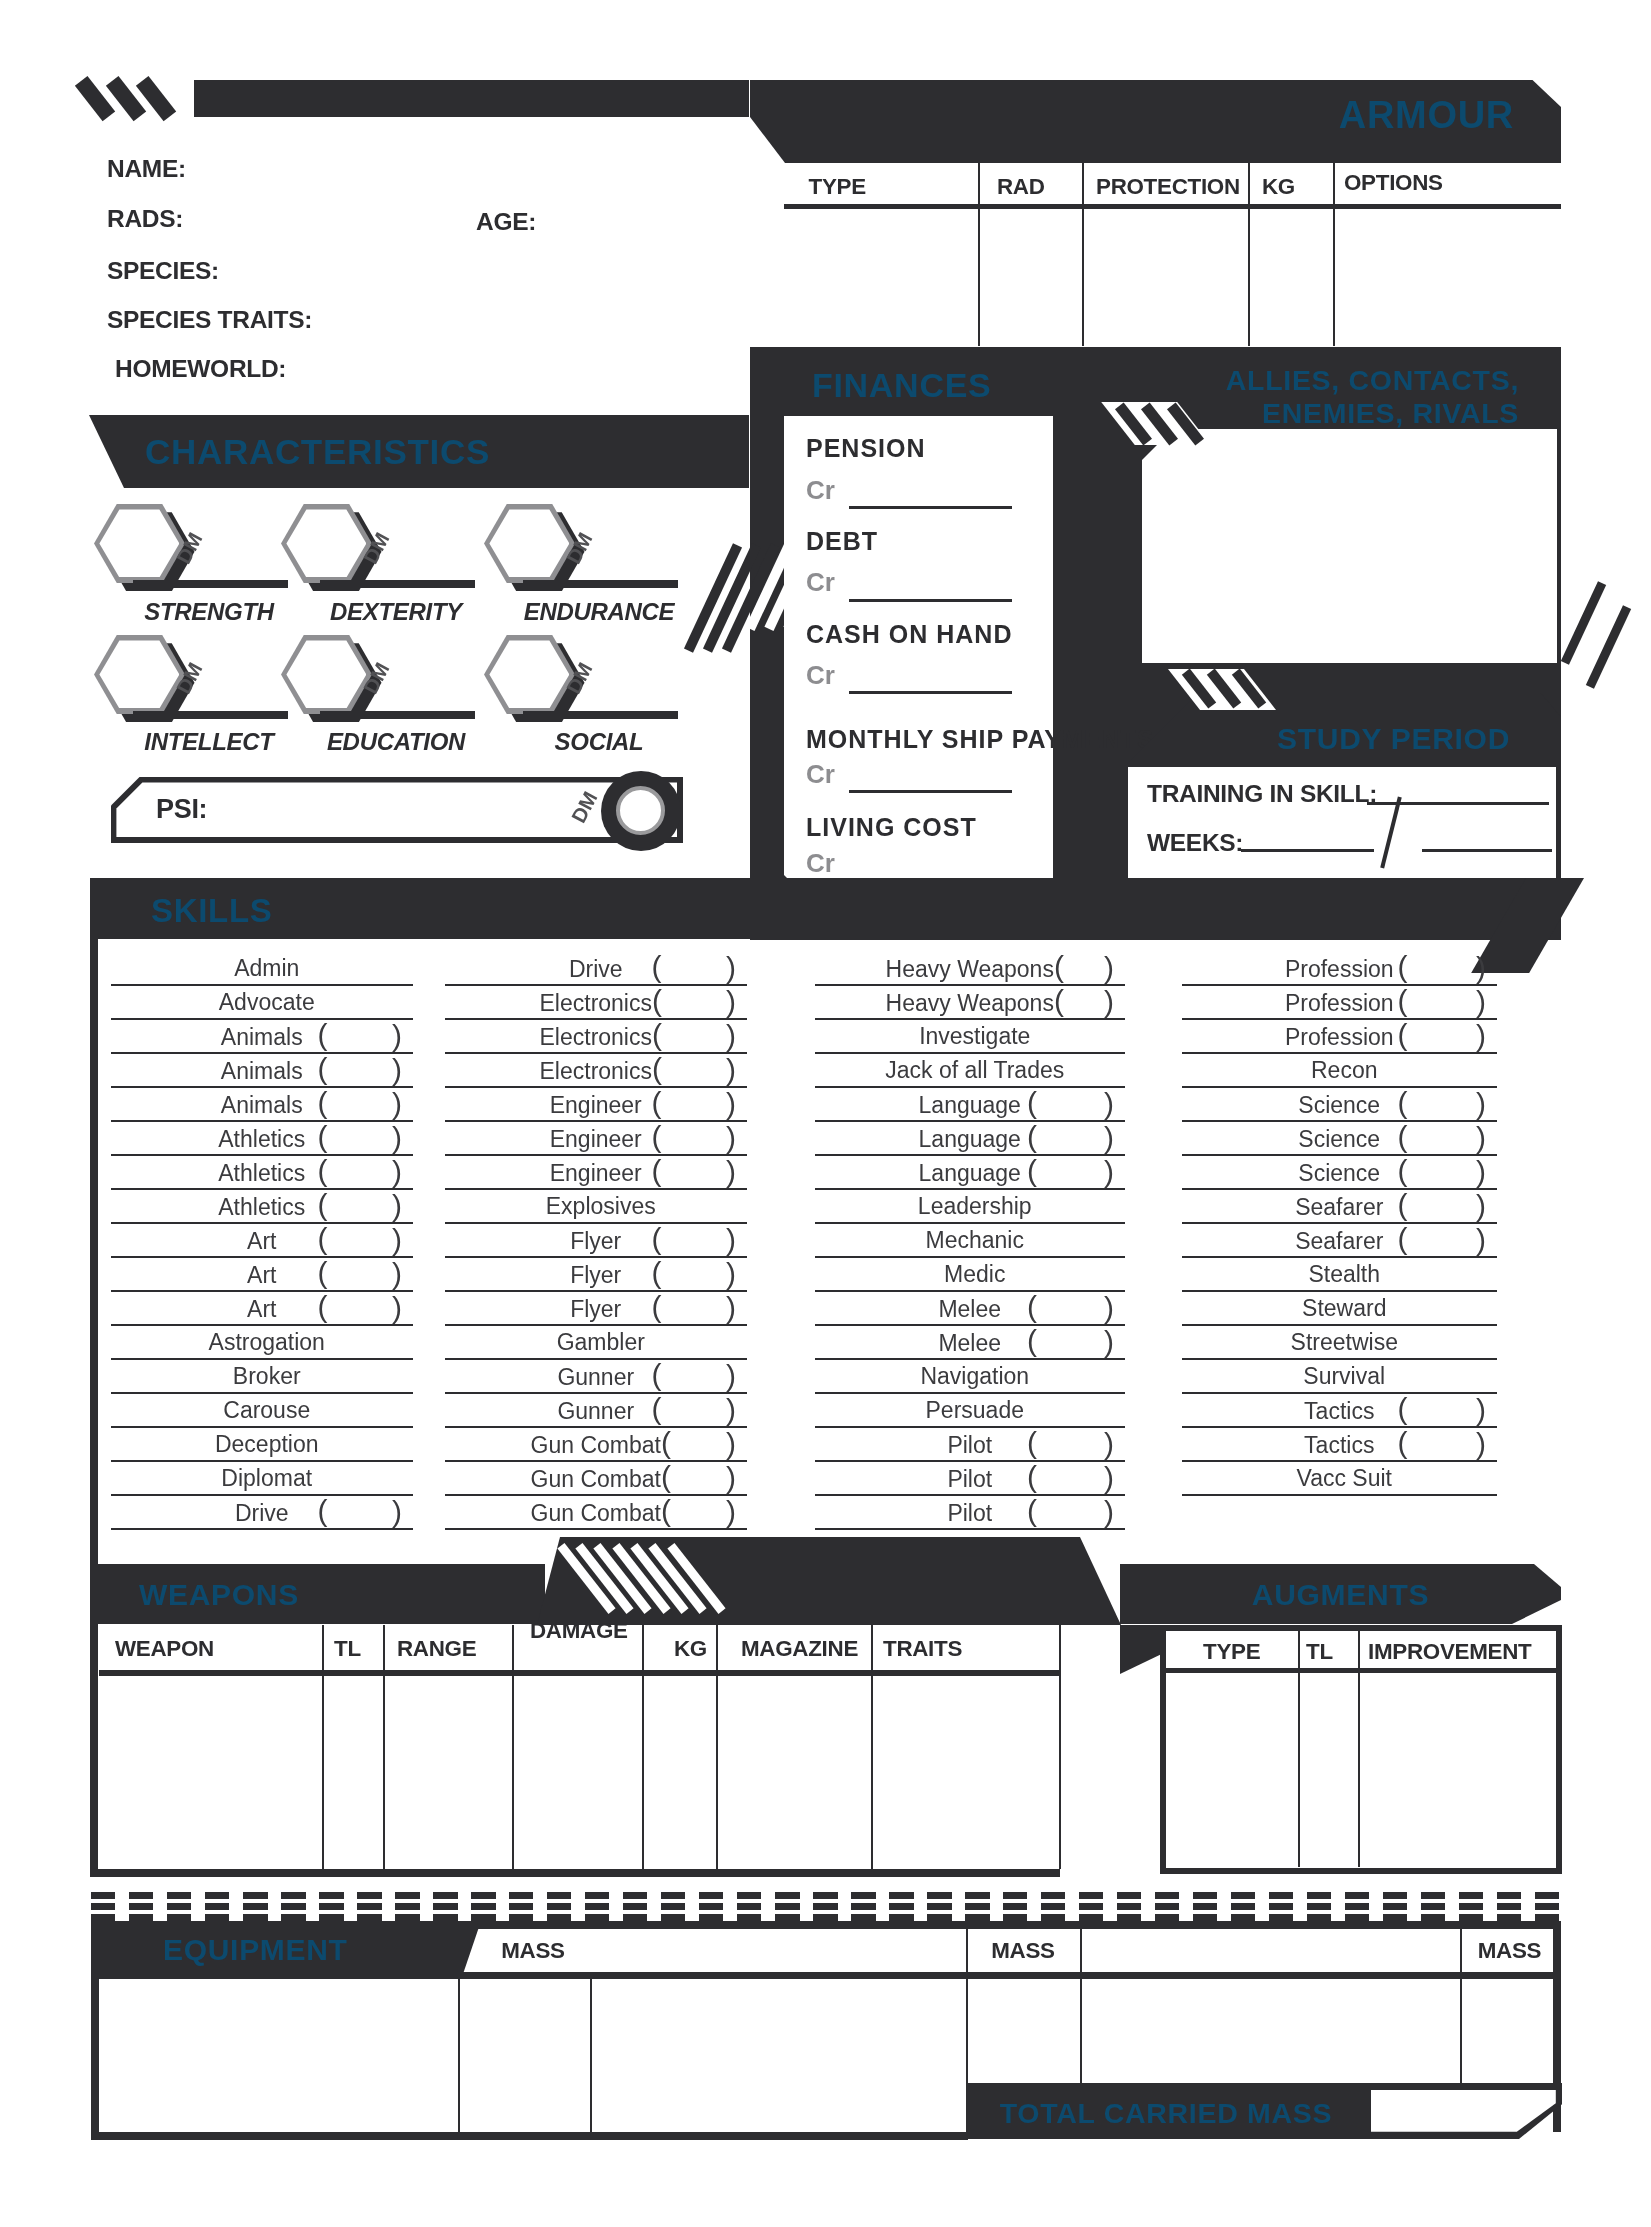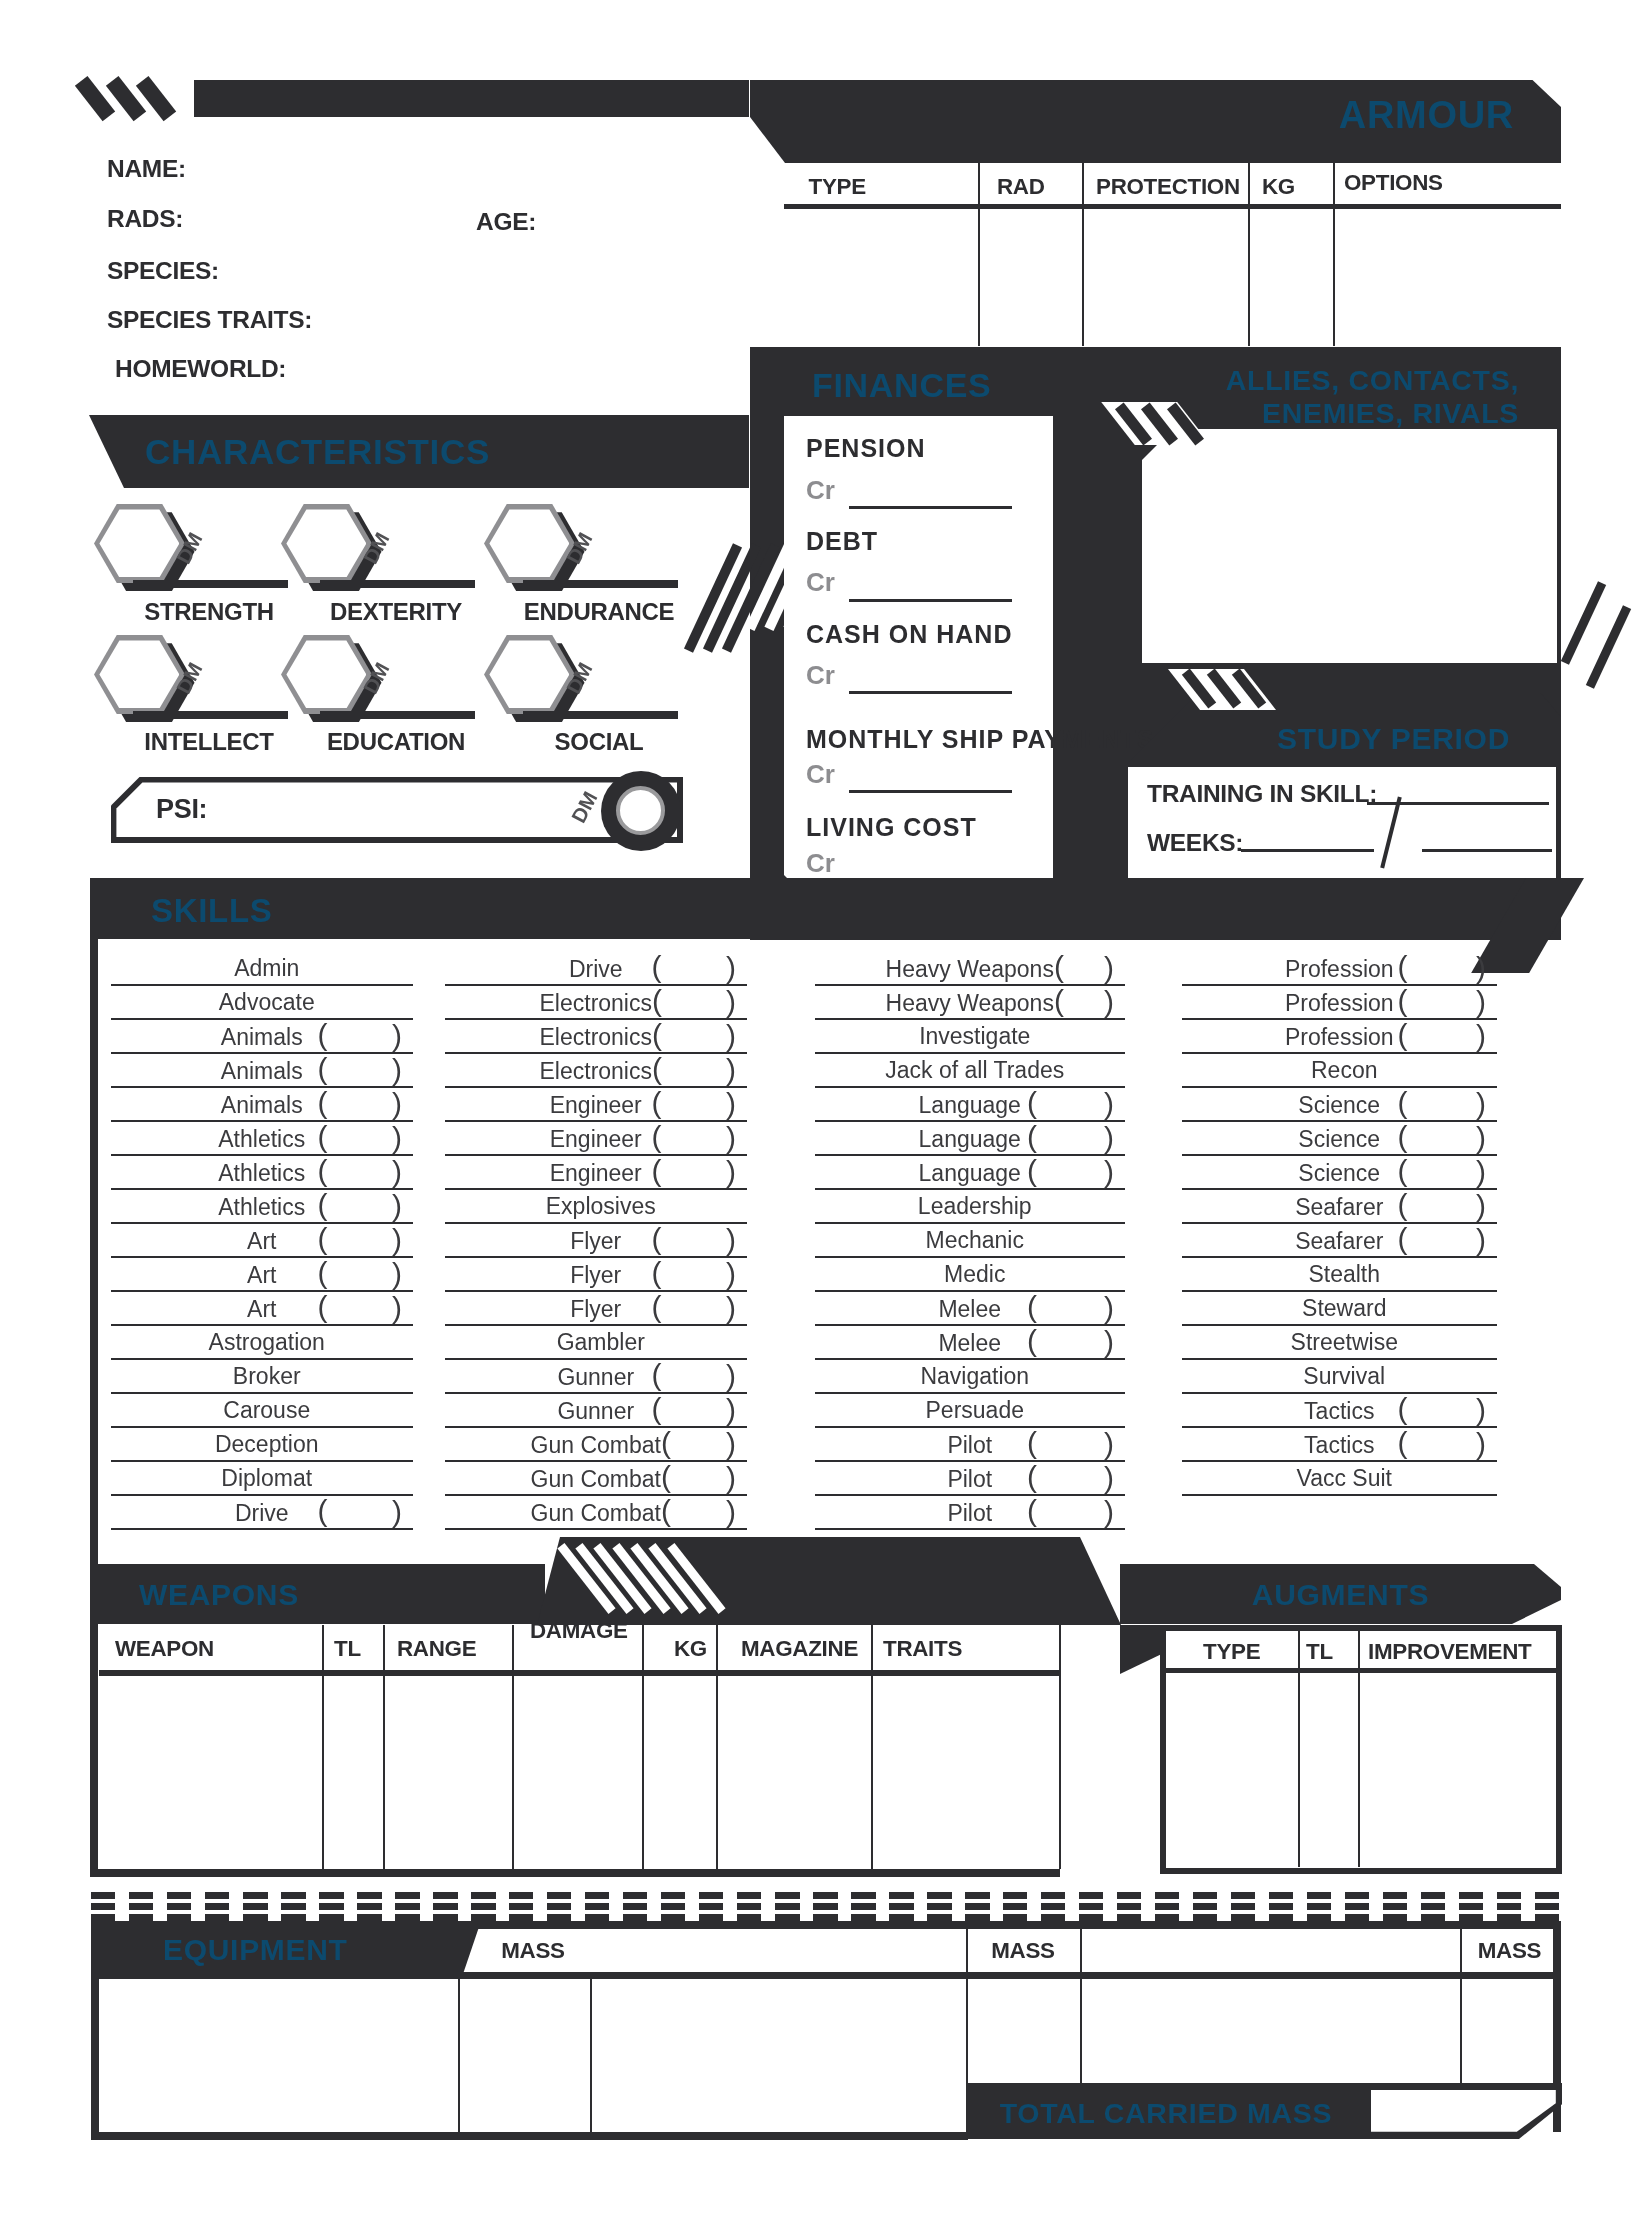--- a/index.html
+++ b/index.html
@@ -14,21 +14,21 @@
   .th{font-weight:bold;font-size:22.4px;letter-spacing:-0.3px;color:#2d2d30;position:absolute;}
   .hline{position:absolute;background:#2d2d30;}
   .stripe{position:absolute;background:#2d2d30;}
   .wstripe{position:absolute;background:#ffffff;}
   .hexwrap{position:absolute;width:91px;height:79px;}
   .hex{position:absolute;clip-path:polygon(25% 0,75% 0,100% 50%,75% 100%,25% 100%,0 50%);}
   .hex.shadow{left:9.5px;top:8.2px;width:91px;height:79px;background:#2d2d30;}
   .hex.outline{left:0;top:0;width:91px;height:79px;background:#8f8f92;}
   .hex.inner{left:5.4px;top:5.4px;width:80px;height:68px;background:#ffffff;}
   .dm{position:absolute;font-weight:bold;font-size:20.4px;color:#515154;transform:rotate(-62deg);}
-  .stat-label{position:absolute;font-weight:bold;font-size:24px;letter-spacing:-0.3px;color:#2d2d30;transform:translateX(-50%);}
+  .stat-label{position:absolute;font-weight:bold;font-size:24px;letter-spacing:-0.3px;color:#2d2d30;transform:translateX(-50%);font-style:italic;}
   .fin-label{position:absolute;left:806px;font-weight:bold;font-size:25px;letter-spacing:1px;color:#2d2d30;}
   .cr{position:absolute;left:806px;font-weight:bold;font-size:26px;color:#8d8d90;}
   .fin-line{position:absolute;left:849px;width:163px;height:3.4px;background:#2d2d30;}
   .study-label{position:absolute;font-weight:bold;font-size:24.5px;letter-spacing:-0.3px;color:#2d2d30;}
   .study-line{position:absolute;height:2.7px;background:#2d2d30;}
   .skill-col{position:absolute;top:952px;text-align:center;}
   .skill-row{position:relative;height:34px;box-sizing:border-box;border-bottom:2px solid #2d2d30;font-size:23px;color:#3b3b3e;}
   .skill-label{display:inline-block;min-width:37%;padding-left:9.5px;line-height:32px;white-space:nowrap;}
   .paren{font-size:30px;line-height:30px;color:#3b3b3e;}
   .paren.close{position:absolute;right:11px;top:1.4px;}

